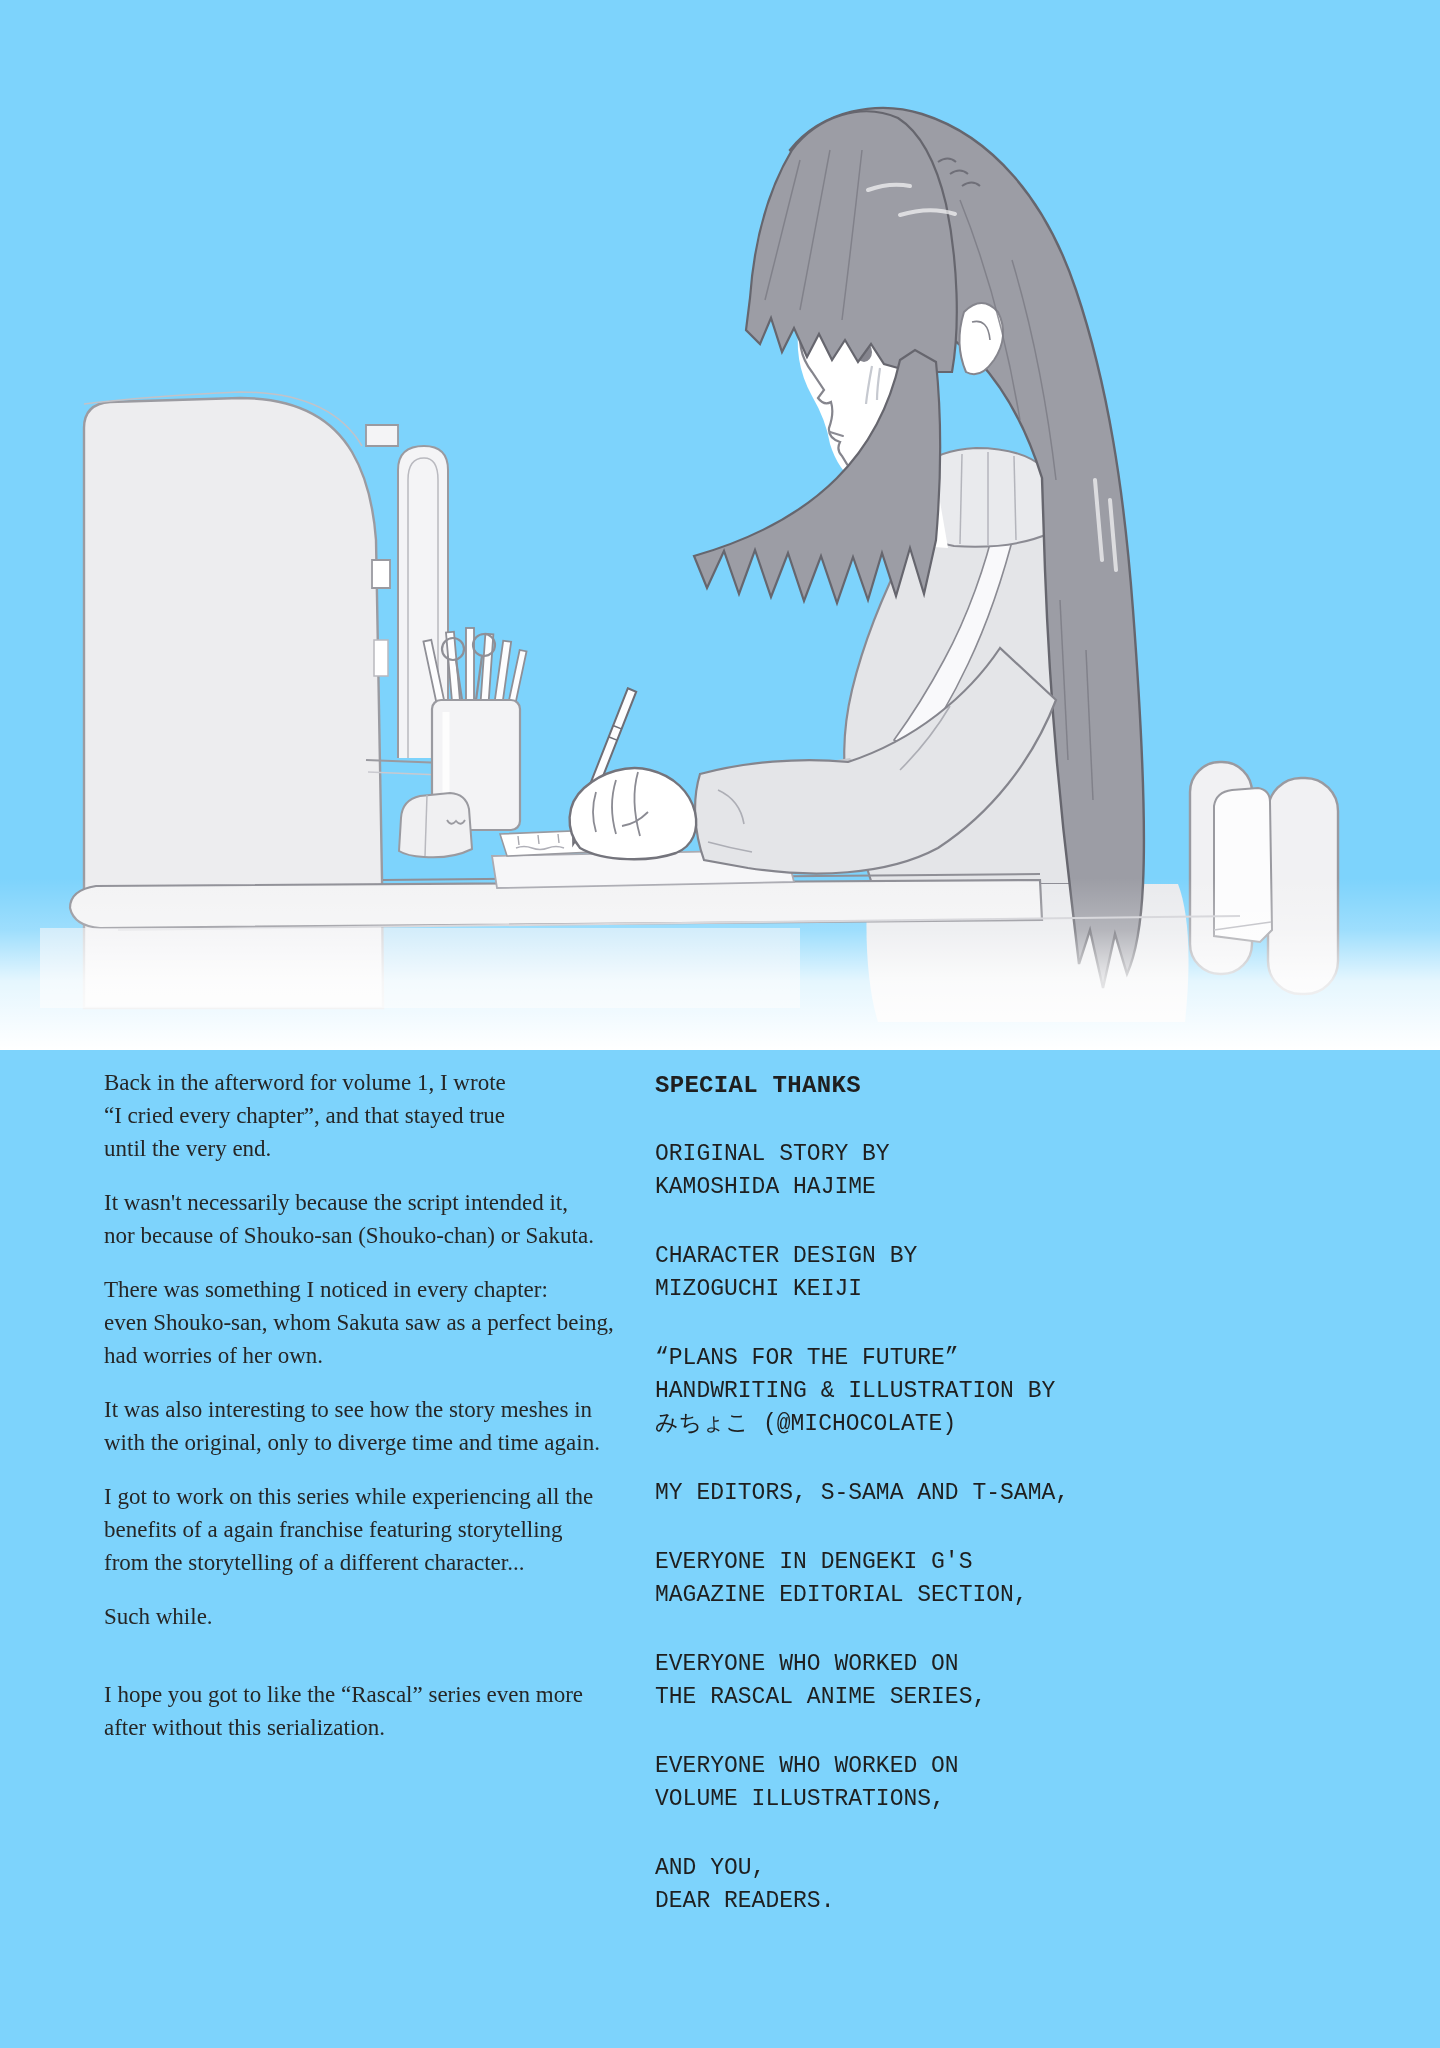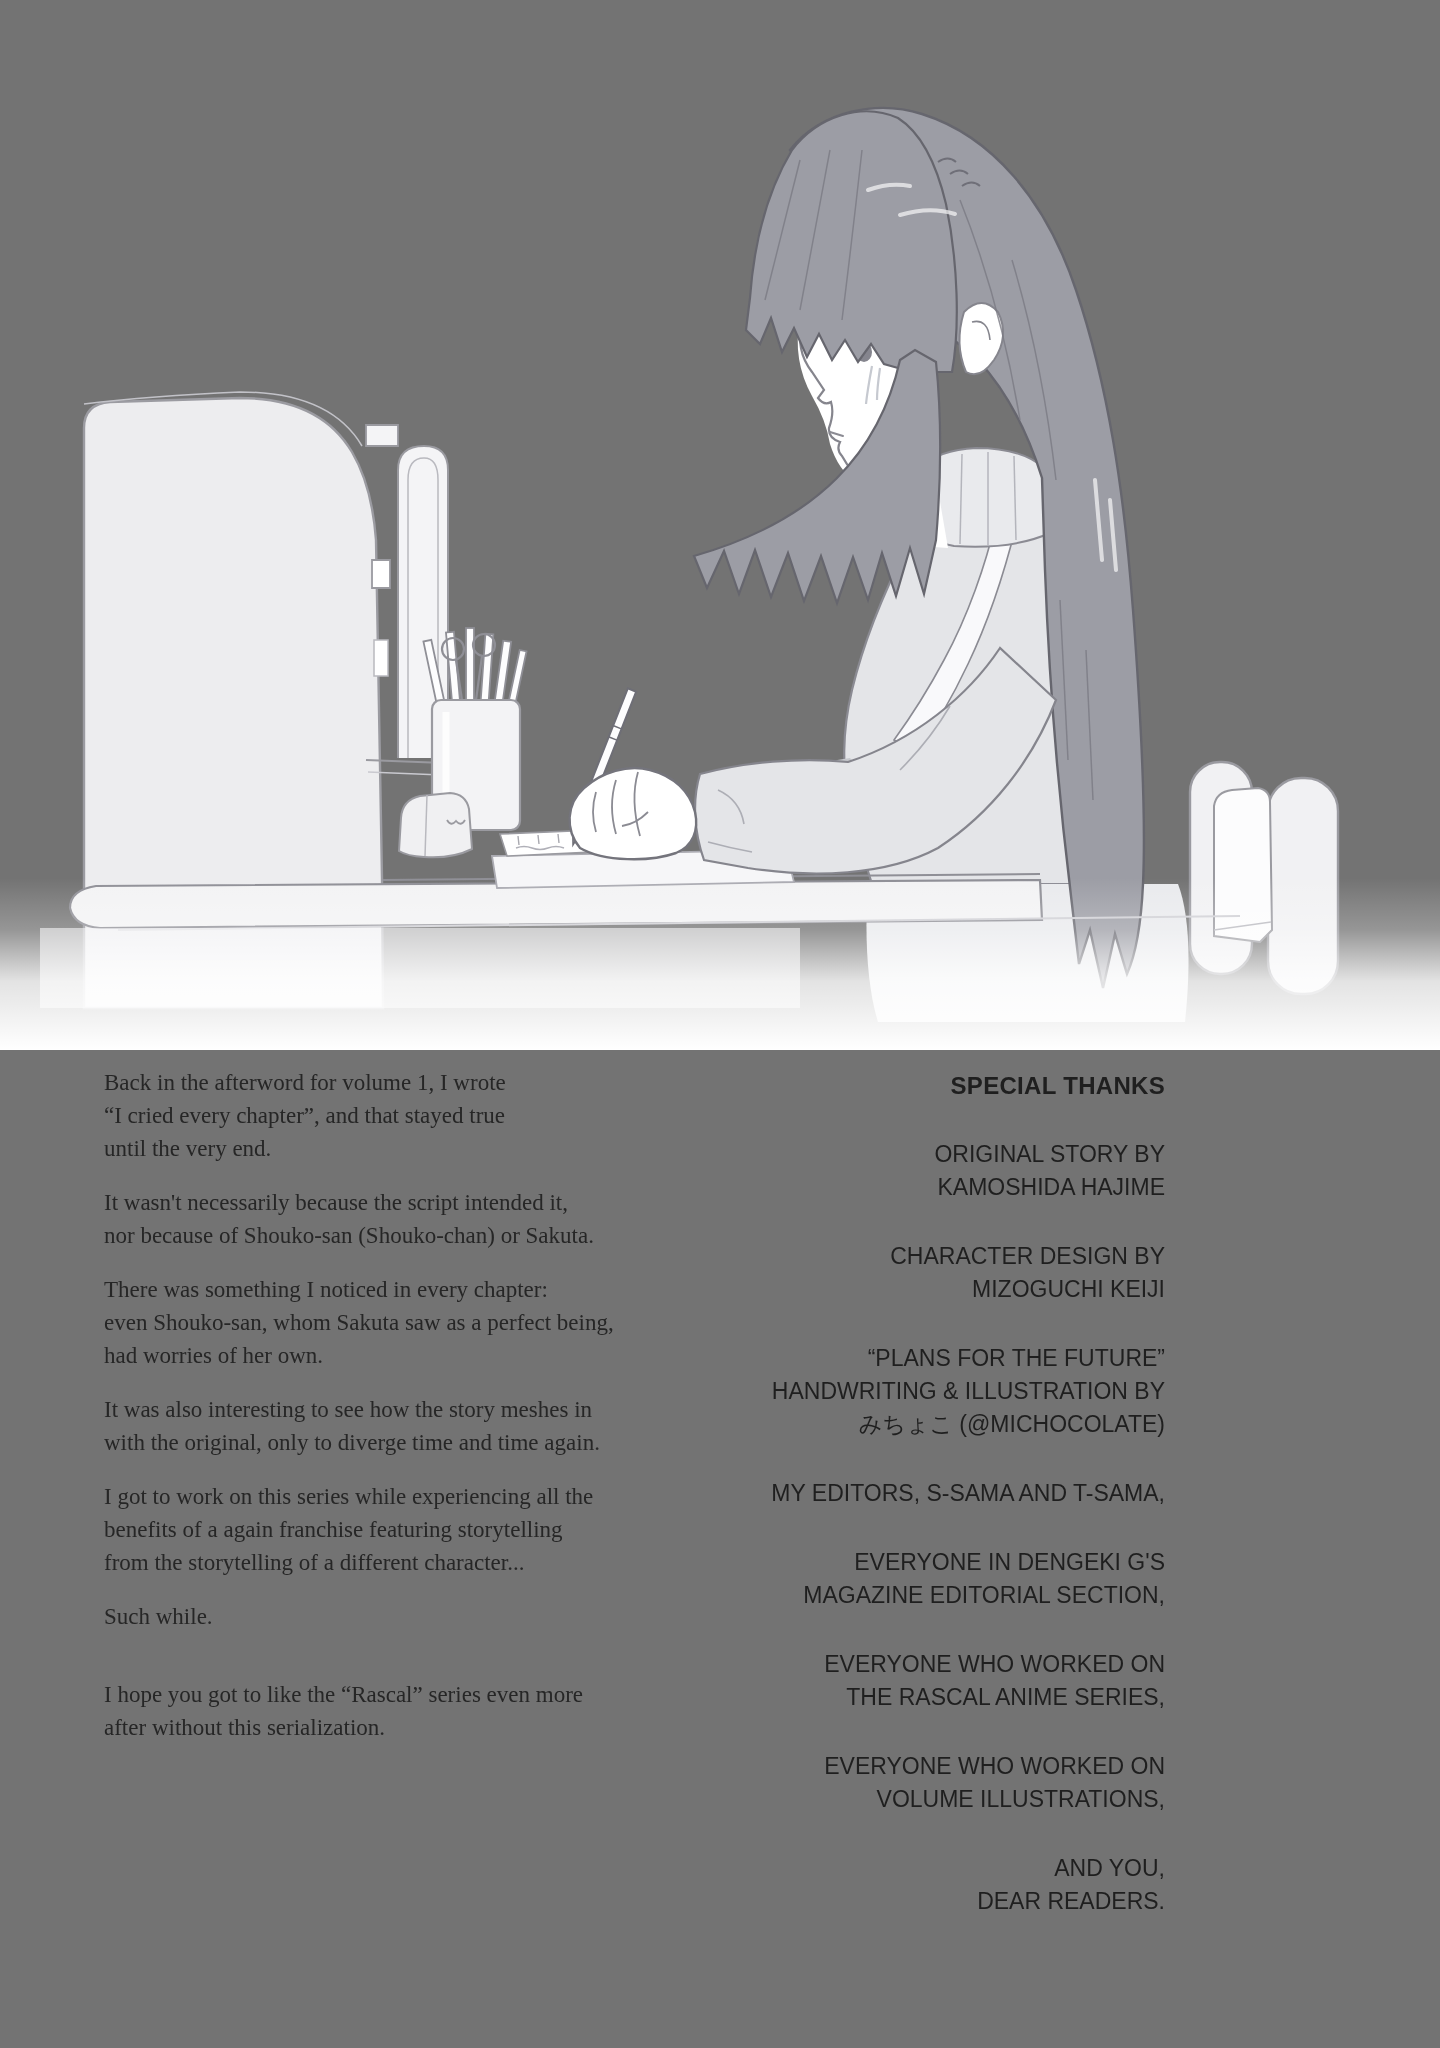--- a/index.html
+++ b/index.html
@@ -1,27 +1,27 @@
 <!DOCTYPE html>
 <html><head>
 <meta charset="utf-8">
 <style>
   html,body{margin:0;padding:0;background:#ffffff;}
-  #page{position:relative;width:1440px;height:2048px;background:#737373;overflow:hidden;
+  #page{position:relative;width:1440px;height:2048px;background:#7dd3fc;overflow:hidden;
         font-family:"Liberation Sans",sans-serif;}
   #art{position:absolute;left:0;top:0;width:1440px;height:1050px;}
   
   .left-col{position:absolute;left:104px;top:1066px;width:560px;
             font-family:"Liberation Serif",serif;font-size:23px;line-height:33px;color:#262626;}
   .para{margin:0 0 21px 0;}
   .para.gap-before{margin-top:45px;}
   .ln{white-space:nowrap;}
   
-  .right-col{position:absolute;left:655px;top:1069px;width:510px;text-align:right;
-             font-family:Liberation Sans, sans-serif;
+  .right-col{position:absolute;left:655px;top:1069px;width:510px;text-align:left;
+             font-family:Liberation Mono, monospace;
              font-size:23px;line-height:33px;color:#1f1f1f;}
   .credit-block{margin:0 0 36px 0;}
   .credit-title{font-weight:bold;font-size:24px;letter-spacing:0.3px;}
 </style>
 </head>
 <body>
 
 <div id="page">
 
   <div id="art" role="img" aria-label="Grayscale sketch of a long-haired girl in a turtleneck and pinafore sitting at a white desk, writing on paper with a pen; desk hutch, pen cup with scissors, eraser and a chair with a cloth behind her">

